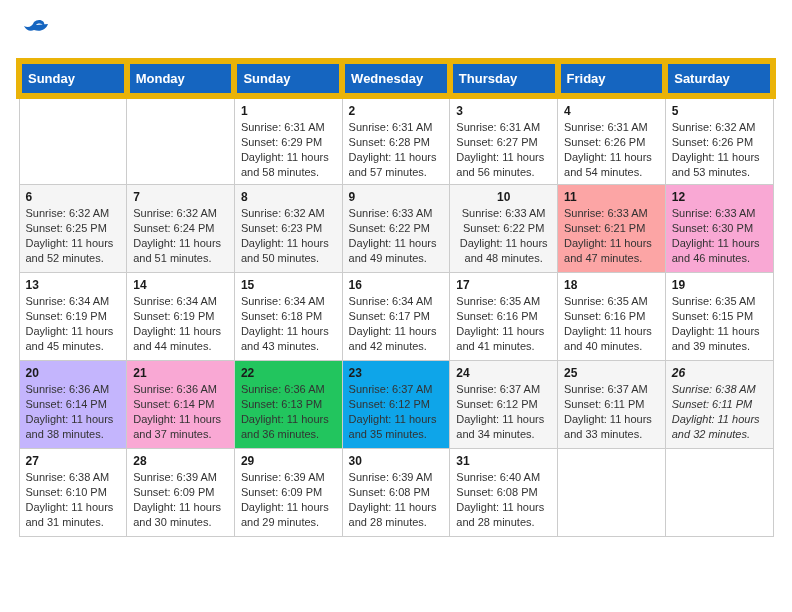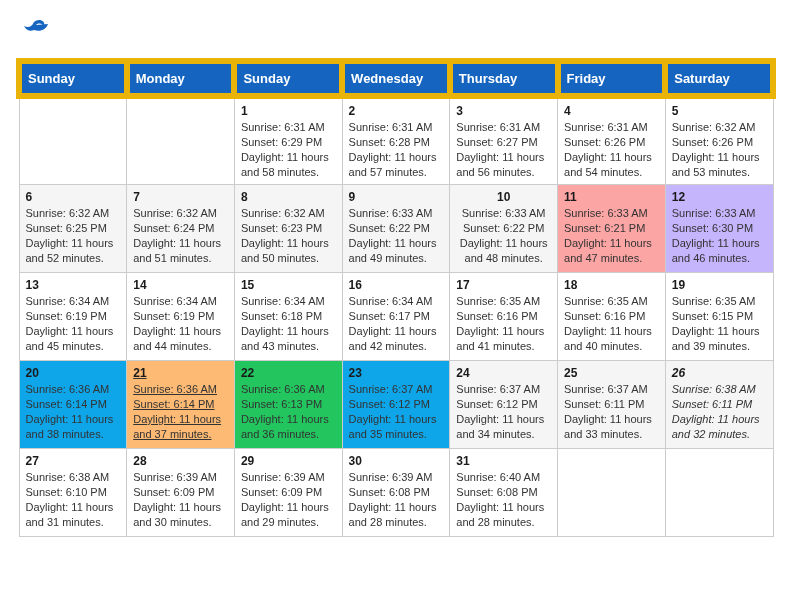--- a/index.html
+++ b/index.html
@@ -197,21 +197,21 @@
             <div class="day-info">Sunrise: 6:33 AM
 Sunset: 6:22 PM
 Daylight: 11 hours and 48 minutes.</div>
           </td>
           <td style="background: #fca5a5;">
             <span class="day-num">11</span>
             <div class="day-info">Sunrise: 6:33 AM
 Sunset: 6:21 PM
 Daylight: 11 hours and 47 minutes.</div>
           </td>
-          <td style="background: #c4b5fd;">
+          <td style="background: #f9a8d4;">
             <span class="day-num">12</span>
             <div class="day-info">Sunrise: 6:33 AM
 Sunset: 6:30 PM
 Daylight: 11 hours and 46 minutes.</div>
           </td>
         </tr>
         <tr>
           <td>
             <span class="day-num">13</span>
             <div class="day-info">Sunrise: 6:34 AM
@@ -249,27 +249,27 @@
 Daylight: 11 hours and 40 minutes.</div>
           </td>
           <td>
             <span class="day-num">19</span>
             <div class="day-info">Sunrise: 6:35 AM
 Sunset: 6:15 PM
 Daylight: 11 hours and 39 minutes.</div>
           </td>
         </tr>
         <tr>
-          <td style="background: #0ea5e9;">
+          <td style="background: #c4b5fd;">
             <span class="day-num">20</span>
             <div class="day-info">Sunrise: 6:36 AM
 Sunset: 6:14 PM
 Daylight: 11 hours and 38 minutes.</div>
           </td>
-          <td style="background: #fdba74; text-decoration: underline;">
+          <td style="background: #f9a8d4;">
             <span class="day-num">21</span>
             <div class="day-info">Sunrise: 6:36 AM
 Sunset: 6:14 PM
 Daylight: 11 hours and 37 minutes.</div>
           </td>
           <td style="background: #22c55e;">
             <span class="day-num">22</span>
             <div class="day-info">Sunrise: 6:36 AM
 Sunset: 6:13 PM
 Daylight: 11 hours and 36 minutes.</div>

